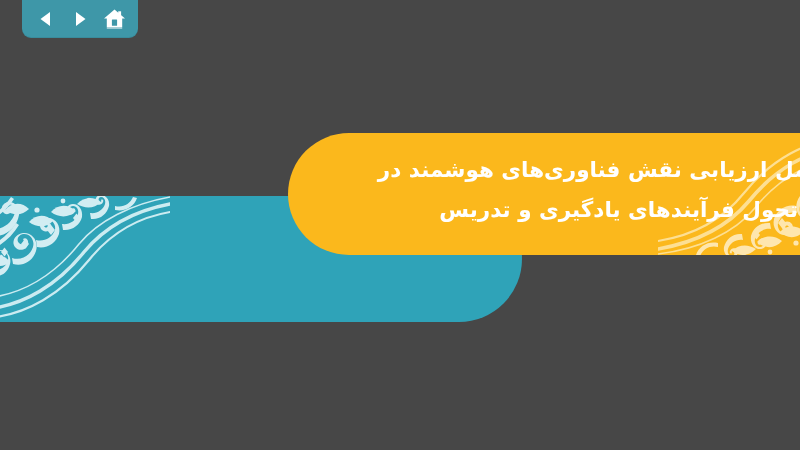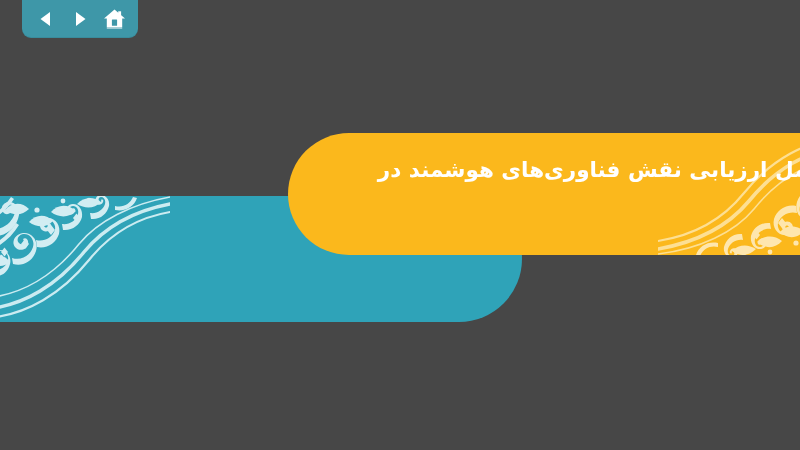--- a/index.html
+++ b/index.html
@@ -196,20 +196,21 @@
         <circle cx="162" cy="98" r="2.4"></circle>
         <circle cx="86" cy="120" r="2.2"></circle>
         <path d="M190 68 c-14 4 -26 14 -34 27 l3 2 c8 -12 19 -21 31 -25 z"></path>
         <path d="M190 98 c-12 4 -22 12 -29 23 l3 2 c7 -10 16 -18 26 -21 z"></path>
       </g>
     </svg>
   </div>
 
   <div id="title-block">
     <span class="tline line1">کامل ارزیابی نقش فناوری‌های هوشمند در</span>
+    <span class="tline line2">تحول فرآیندهای یادگیری و تدریس</span>
   </div>
 
   <div id="navbar">
     <div class="nav-btn" title="قبلی">
       <svg width="20" height="20" viewBox="0 0 20 20" aria-hidden="true">
         <path d="M14 3 L14 17 L4.5 10 Z" fill="#ffffff"></path>
       </svg>
     </div>
     <div class="nav-btn" title="بعدی">
       <svg width="20" height="20" viewBox="0 0 20 20" aria-hidden="true">

